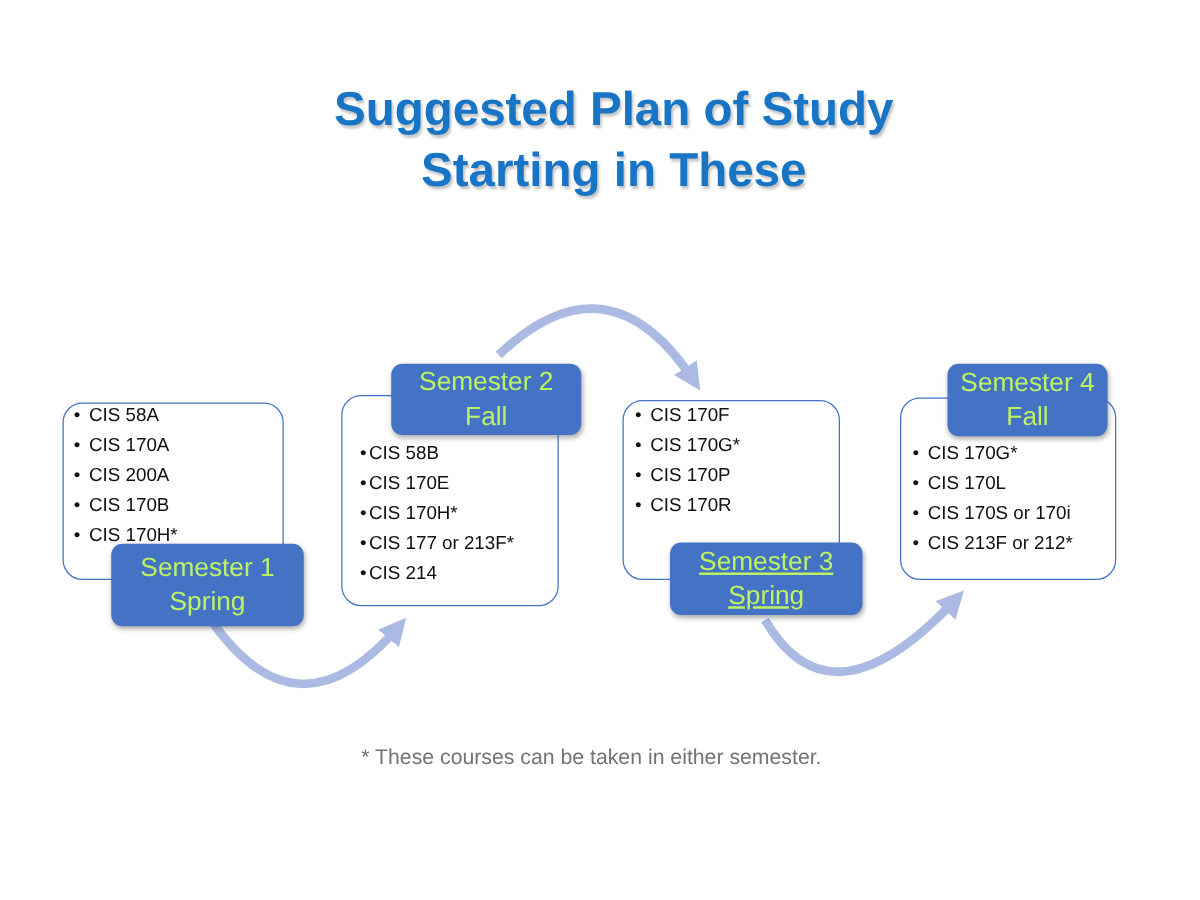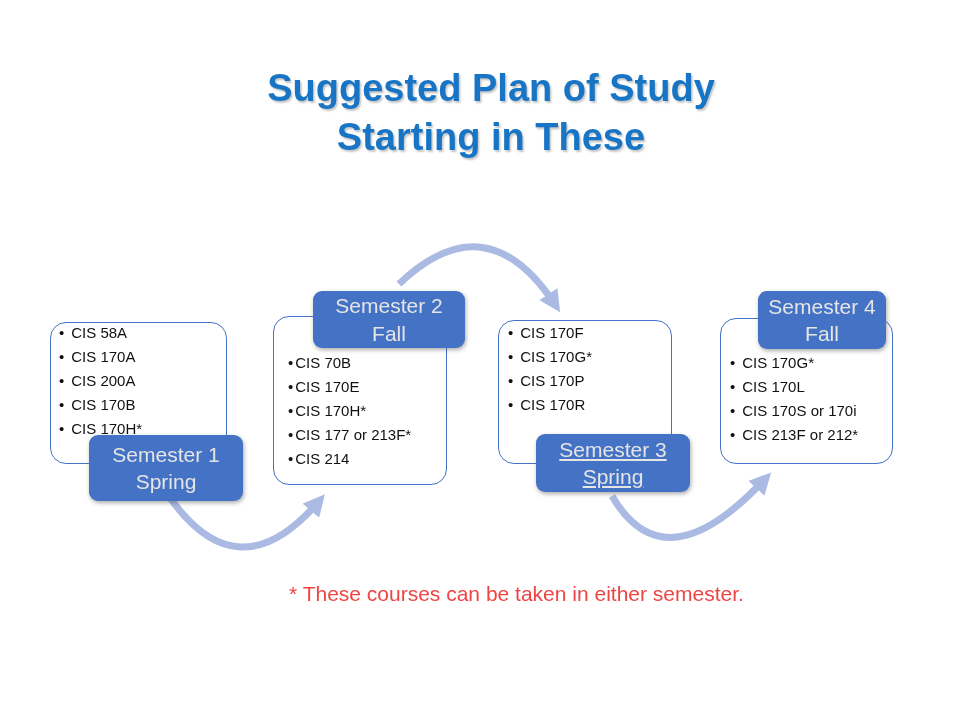--- a/index.html
+++ b/index.html
@@ -38,21 +38,21 @@
   }
   #box1 { left: 50px;  top: 322px; width: 177px; height: 142px; }
   #box2 { left: 273px; top: 316px; width: 174px; height: 169px; }
   #box3 { left: 498px; top: 320px; width: 174px; height: 144px; }
   #box4 { left: 720px; top: 318px; width: 173px; height: 146px; }
 
   .sem-label {
     position: absolute;
     background: #4472C4;
     border-radius: 9px;
-    color: #e5e5e5;
+    color: #bef264;
     text-align: center;
     font-size: 21px;
     line-height: 27.5px;
     display: flex;
     flex-direction: column;
     justify-content: center;
     box-shadow: 1px 2px 4px rgba(70, 70, 70, 0.45);
     z-index: 3;
   }
   #label1 { left: 89px;  top: 435px; width: 154px; height: 66px; }
@@ -85,23 +85,23 @@
     z-index: 1;
   }
   .arrow-path {
     fill: none;
     stroke: #ABBAE3;
     stroke-width: 7;
   }
   .footnote {
     position: absolute;
     left: 289px;
-    top: 582px;
-    font-size: 21px;
-    color: #ef4444;
+    top: 596px;
+    font-size: 17px;
+    color: #737373;
     white-space: nowrap;
     z-index: 2;
   }
 </style>
 </head>
 <body>
 
 <div id="slide">
 
   <div class="title">
@@ -145,21 +145,21 @@
   </div>
   <div id="label1" class="sem-label">
     <div>Semester 1</div>
     <div>Spring</div>
   </div>
 
   <div id="box2" class="course-box"></div>
   <div id="list2" class="courses tight">
     <div class="row">
         <span class="b">•</span>
-        <span>CIS 70B</span>
+        <span>CIS 58B</span>
       </div>
     <div class="row">
         <span class="b">•</span>
         <span>CIS 170E</span>
       </div>
     <div class="row">
         <span class="b">•</span>
         <span>CIS 170H*</span>
       </div>
     <div class="row">

